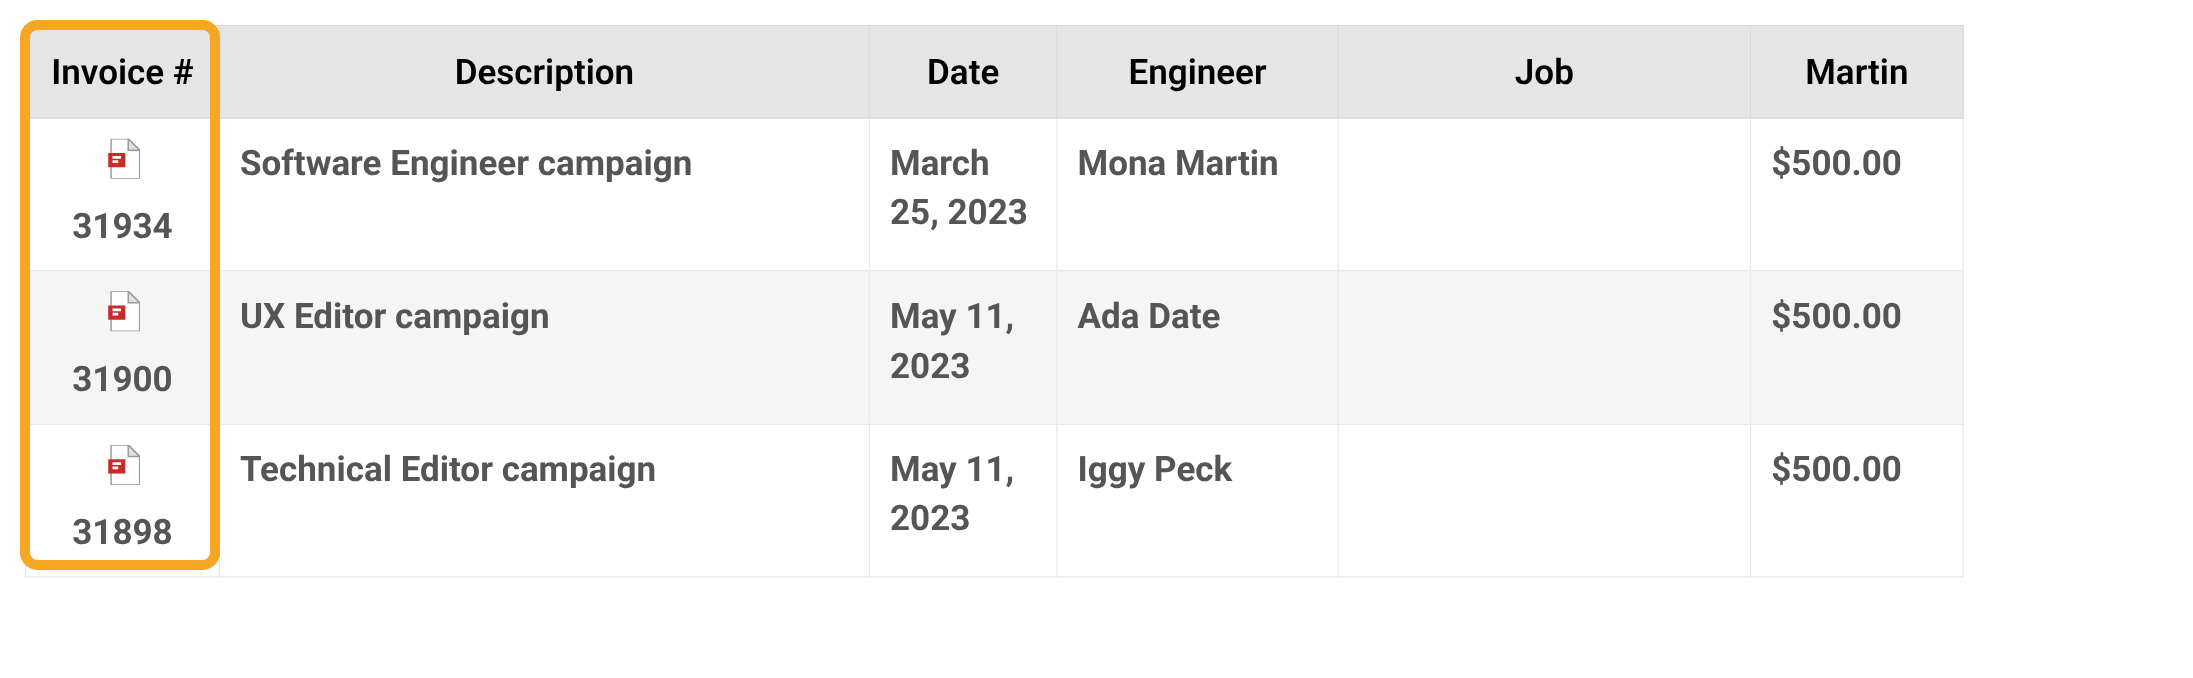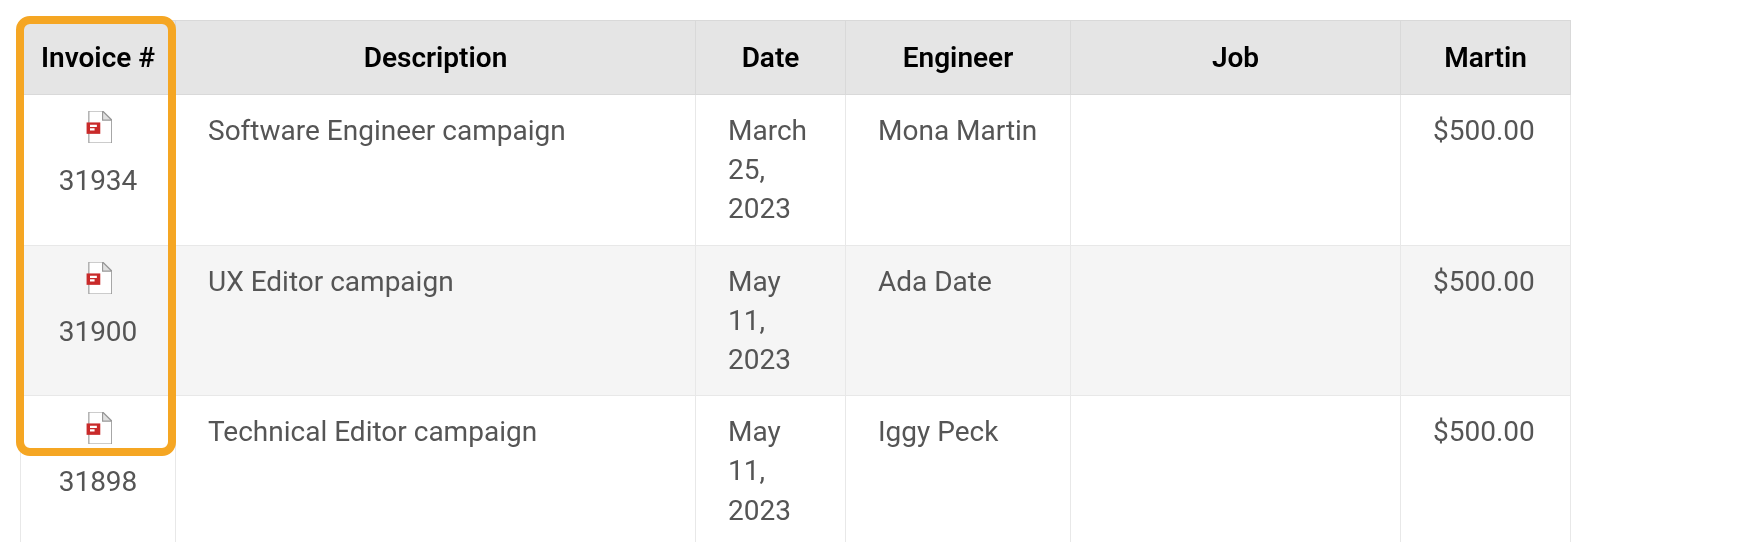--- a/index.html
+++ b/index.html
@@ -24,26 +24,27 @@
     th {
       text-align: center;
       background: #e5e5e5;
       padding: 20px 16px;
       font-weight: 600;
       font-size: 28px;
       color: #000;
       border: 1px solid #d9d9d9;
     }
     td {
-      padding: 16px 32px;
+      padding: 16px 16px;
       font-size: 28px;
       color: #555;
       border: 1px solid #e8e8e8;
       vertical-align: top;
       line-height: 1.4;
+      font-weight: bold;
     }
     tbody tr:nth-child(even) td {
       background: #f5f5f5;
     }
     .col-invoice { width: 155px; }
     .col-description { width: 520px; }
     .col-date { width: 150px; }
     .col-purchaser { width: 225px; }
     .col-job { width: 330px; }
     .col-amount { width: 170px; }

